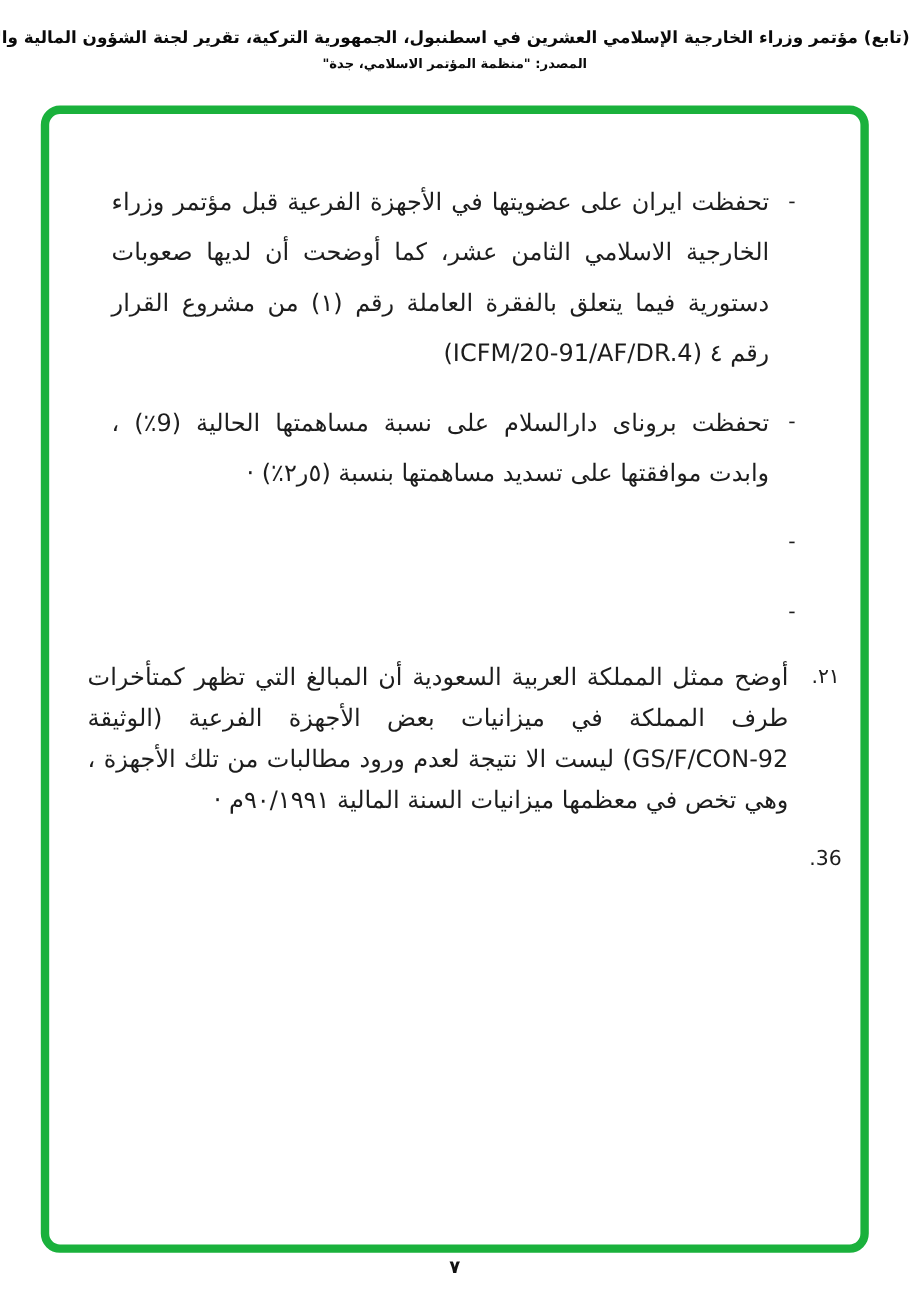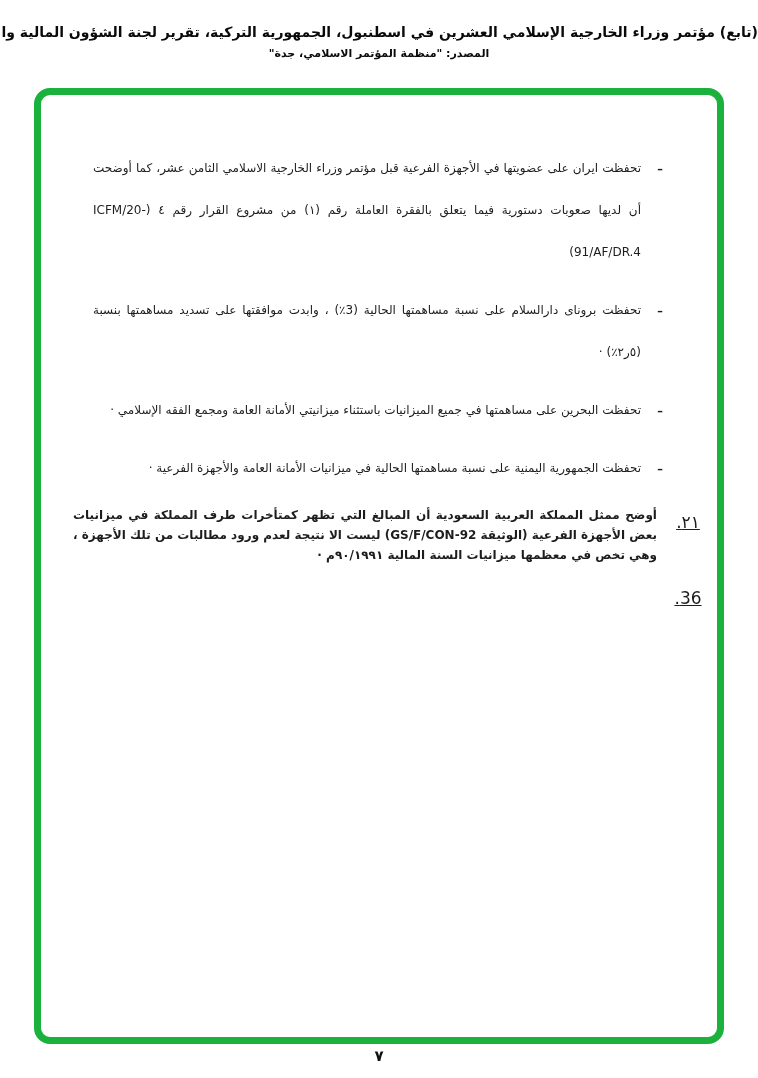--- a/index.html
+++ b/index.html
@@ -20,23 +20,23 @@
     box-sizing:border-box;border:7px solid #1ab13c;border-radius:16px;
     padding-top:52px;overflow:hidden;direction:rtl;background:#ffffff;
   }
 
   .row{display:flex;align-items:flex-start;column-gap:10px;margin-bottom:16px;color:#1d1d1d;}
   .row .marker{font-size:17px;text-align:center;}
   .bullet{padding:0 48px 0 52px;}
   .bullet .marker{flex:0 0 18px;line-height:42px;}
   .bullet .text{line-height:42px;}
   .numbered{padding:0 8px 0 32px;margin-top:8px;}
-  .numbered .marker{flex:0 0 42px;line-height:34px;text-decoration:underline;}
-  .numbered .text{line-height:20px;font-weight:bold;}
-  .text{flex:1;margin:0;font-size:12px;text-align:justify;}
+  .numbered .marker{flex:0 0 42px;line-height:34px;}
+  .numbered .text{line-height:34px;}
+  .text{flex:1;margin:0;font-size:20px;text-align:justify;}
 
   .footer{position:absolute;top:1046px;left:0;width:758px;text-align:center;}
   .pagenum{font-size:15px;font-weight:bold;color:#111111;}
 </style>
 </head>
 <body>
 
 <div class="page">
 
   <header class="hdr">
@@ -46,31 +46,29 @@
 
   <section class="frame" style="border-color: rgb(26, 177, 60);">
 
     <div class="row bullet">
       <span class="marker">-</span>
       <p class="text">تحفظت ايران على عضويتها في الأجهزة الفرعية قبل مؤتمر وزراء الخارجية الاسلامي الثامن عشر، كما أوضحت أن لديها صعوبات دستورية فيما يتعلق بالفقرة العاملة رقم (١) من مشروع القرار رقم ٤ (ICFM/20-91/AF/DR.4)</p>
     </div>
 
     <div class="row bullet">
       <span class="marker">-</span>
-      <p class="text">تحفظت بروناى دارالسلام على نسبة مساهمتها الحالية (3٪) ، وابدت موافقتها على تسديد مساهمتها بنسبة (٥ر٢٪) ·</p>
+      <p class="text">تحفظت بروناى دارالسلام على نسبة مساهمتها الحالية (9٪) ، وابدت موافقتها على تسديد مساهمتها بنسبة (٥ر٢٪) ·</p>
     </div>
 
     <div class="row bullet">
       <span class="marker">-</span>
-      <p class="text">تحفظت البحرين على مساهمتها في جميع الميزانيات باستثناء ميزانيتي الأمانة العامة ومجمع الفقه الإسلامي ·</p>
     </div>
 
     <div class="row bullet">
       <span class="marker">-</span>
-      <p class="text">تحفظت الجمهورية اليمنية على نسبة مساهمتها الحالية في ميزانيات الأمانة العامة والأجهزة الفرعية ·</p>
     </div>
 
     <div class="row numbered">
       <span class="marker">٢١.</span>
       <p class="text">أوضح ممثل المملكة العربية السعودية أن المبالغ التي تظهر كمتأخرات طرف المملكة في ميزانيات بعض الأجهزة الفرعية (الوثيقة GS/F/CON-92) ليست الا نتيجة لعدم ورود مطالبات من تلك الأجهزة ، وهي تخص في معظمها ميزانيات السنة المالية ٩٠/١٩٩١م ·</p>
     </div>
 
     <div class="row numbered">
       <span class="marker">36.</span>
     </div>

